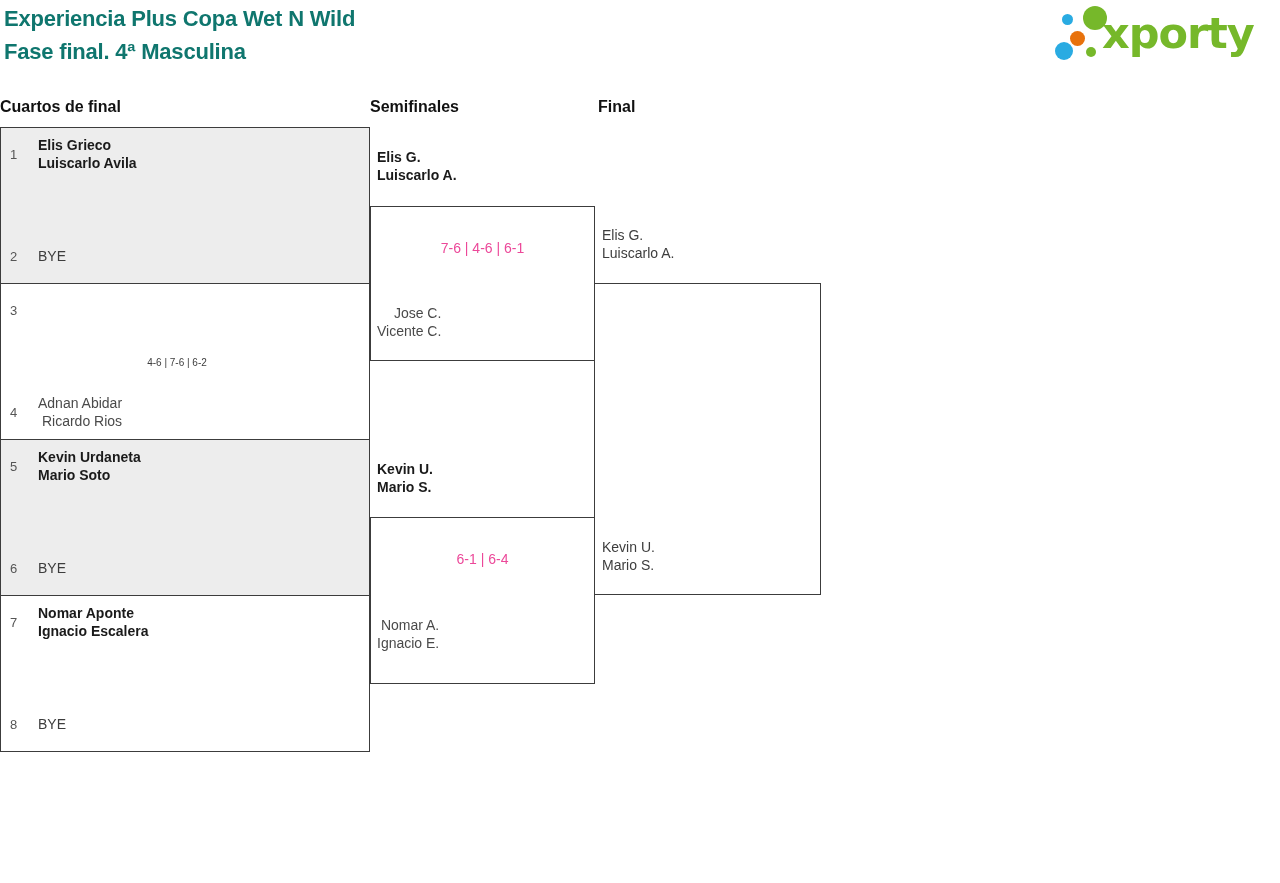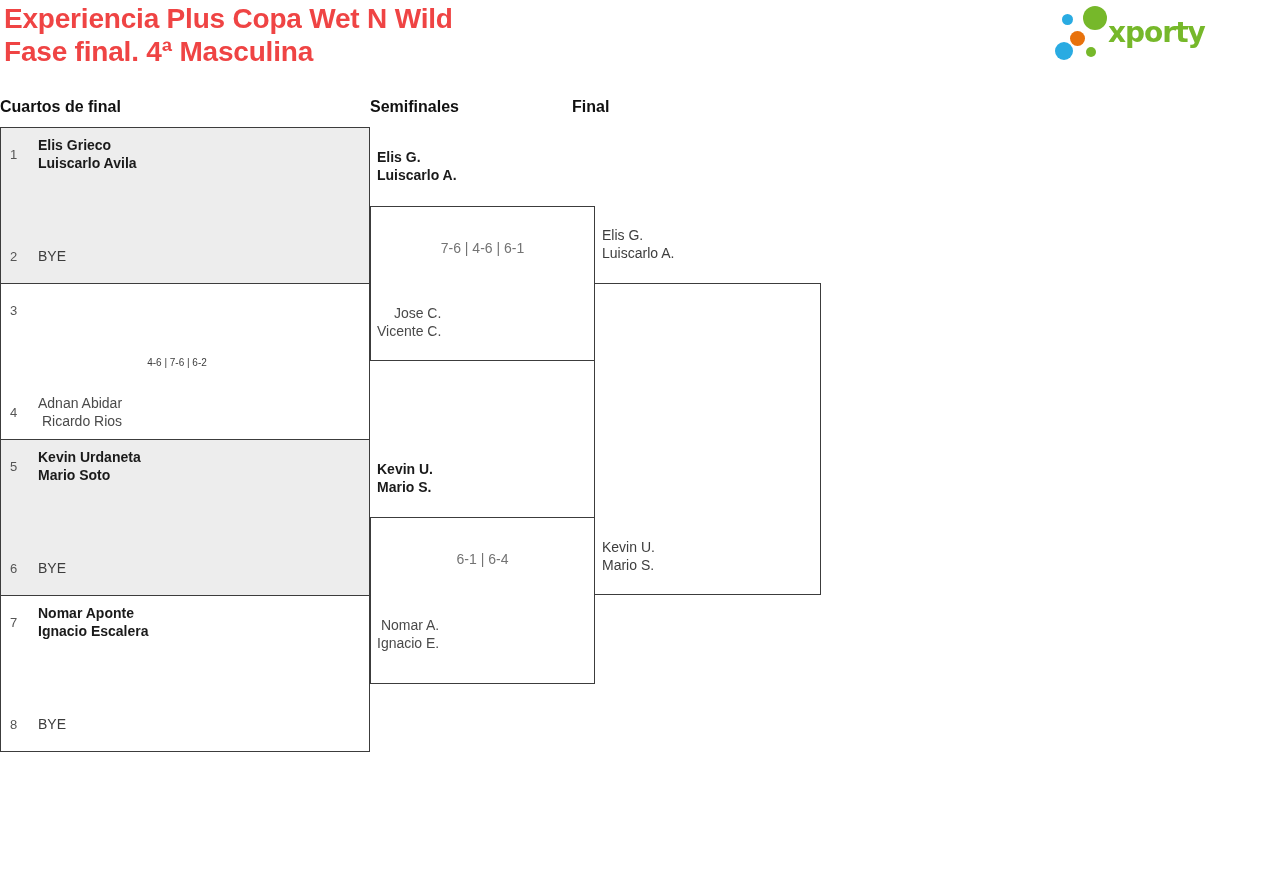--- a/index.html
+++ b/index.html
@@ -4,41 +4,41 @@
 <style>
   html,body { margin:0; padding:0; background:#fff; }
   .page {
     position:relative; width:1280px; height:883px; background:#ffffff;
     font-family:"Liberation Sans", sans-serif; overflow:hidden;
   }
 
   
   .title {
     position:absolute; left:4px; top:2px;
-    font-size:28px; font-weight:700; line-height:33px;
-    color:#ef4444; letter-spacing:-0.2px;
+    font-size:22px; font-weight:700; line-height:33px;
+    color:#0f766e; letter-spacing:-0.2px;
   }
   .logo { position:absolute; left:1050px; top:0; width:228px; height:72px; cursor:pointer; }
   .dot { position:absolute; border-radius:50%; }
   .dot-blue-small  { left:12px; top:14px; width:11px; height:11px; background:#29abe2; }
   .dot-green-large { left:33px; top:6px;  width:24px; height:24px; background:#76b82a; }
   .dot-orange     { left:20px; top:31px; width:15px; height:15px; background:#e8720c; }
   .dot-blue-large { left:5px;  top:42px; width:18px; height:18px; background:#29abe2; }
   .dot-green-small{ left:36px; top:47px; width:10px; height:10px; background:#76b82a; }
   .logo-text {
-    position:absolute; left:58px; top:4px;
+    position:absolute; left:52px; top:4px;
     font-family:"DejaVu Sans", sans-serif; font-weight:700;
-    font-size:28px; line-height:58px; color:#76b82a; letter-spacing:-1px;
+    font-size:43px; line-height:58px; color:#76b82a; letter-spacing:-1px;
   }
 
   
   .col-h { position:absolute; top:97px; font-size:16px; font-weight:700; color:#111; text-align:left; line-height:20px; }
   .col-qf { left:0; width:370px; }
   .col-sf { left:370px; width:225px; }
-  .col-f  { left:572px; width:227px; }
+  .col-f  { left:598px; width:227px; }
 
   
   .qf-box {
     position:absolute; left:0; width:370px; height:157px;
     border:1px solid #3c3c3c; box-sizing:border-box; background:#ffffff;
   }
   .qf-box.grey { background:#ededed; }
   .team-row { position:absolute; left:5px; right:8px; height:36px; display:flex; align-items:center; }
   .row-top { top:8px; }
   .row-bottom { bottom:9px; }
@@ -49,21 +49,21 @@
   .loser  { font-weight:400; color:#4a4a4a;text-align:right; }
   .neutral{ font-weight:400; color:#3d3d3d; }
   .center-score {
     position:absolute; left:0; right:16px; top:50%; transform:translateY(-50%);
     text-align:center; font-size:10px; color:#3d3d3d;
   }
   .center-score:empty { display:none; }
 
   
   .match-box { position:absolute; border:1px solid #3c3c3c; box-sizing:border-box; background:transparent; }
-  .box-score { position:absolute; left:0; right:0; top:32px; text-align:center; font-size:14px; line-height:18px; color:#737373; }
+  .box-score { position:absolute; left:0; right:0; top:32px; text-align:center; font-size:14px; line-height:18px; color:#ec4899; }
   .box-score:empty { display:none; }
   .team-label { position:absolute; font-size:14px; line-height:18px; display:flex; flex-direction:column; }
   .team-label span:empty { display:none; }
 </style>
 </head>
 <body>
 
 <div class="page">
 
   <div class="title">

